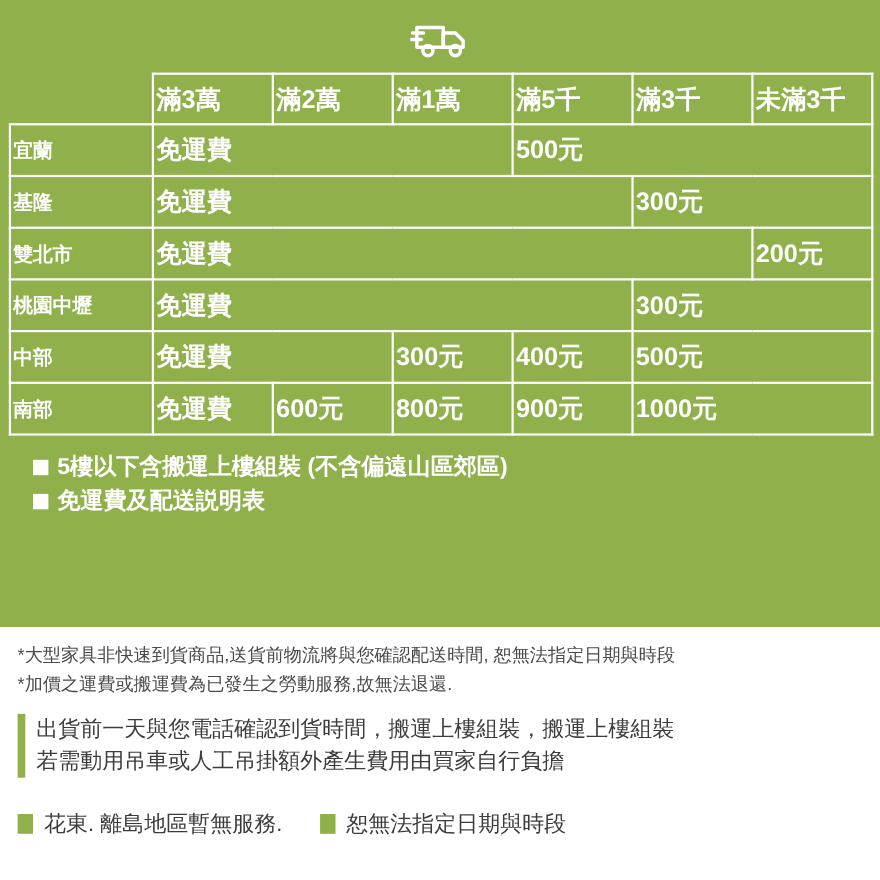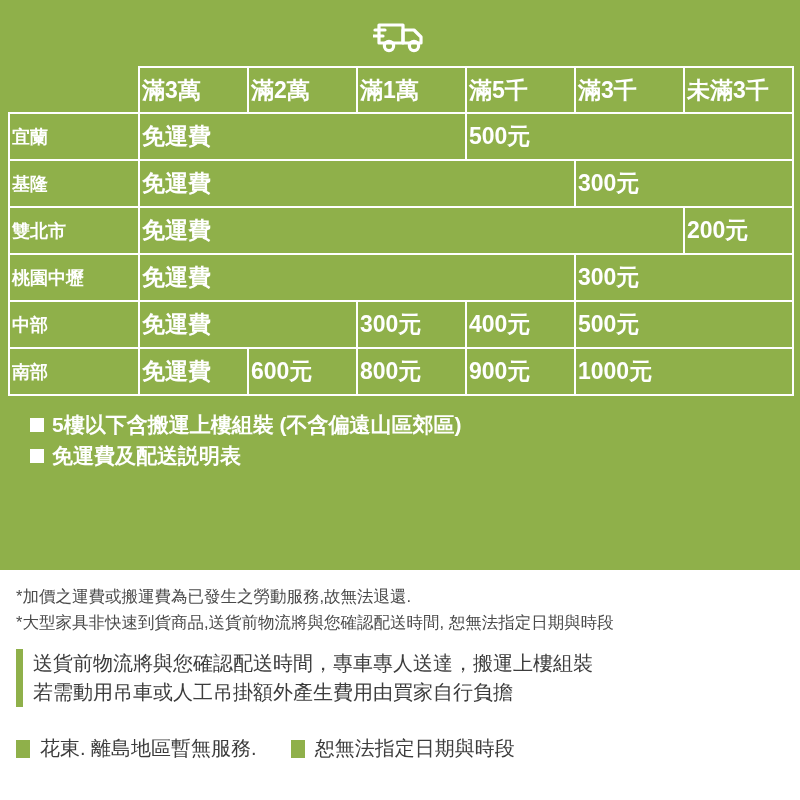--- a/index.html
+++ b/index.html
@@ -242,27 +242,27 @@
       <span class="sq"></span>
       <span class="note-text">5樓以下含搬運上樓組裝 (不含偏遠山區郊區)</span>
     </div>
     <div class="note-line">
       <span class="sq"></span>
       <span class="note-text">免運費及配送説明表</span>
     </div>
   </div>
 
   <div class="lower">
+    <div class="small-note">*大型家具非快速到貨商品,送貨前物流將與您確認配送時間, 恕無法指定日期與時段</div>
     <div class="small-note">*加價之運費或搬運費為已發生之勞動服務,故無法退還.</div>
-    <div class="small-note">*大型家具非快速到貨商品,送貨前物流將與您確認配送時間, 恕無法指定日期與時段</div>
 
     <div class="emph-block">
       <span class="vbar"></span>
       <div class="emph-lines">
-        <div>送貨前物流將與您確認配送時間，專車專人送達，搬運上樓組裝</div>
+        <div>出貨前一天與您電話確認到貨時間，搬運上樓組裝，搬運上樓組裝</div>
         <div>若需動用吊車或人工吊掛額外產生費用由買家自行負擔</div>
       </div>
     </div>
 
     <div class="bottom-row">
       <span class="sq-green"></span>
       <span class="bottom-text">花東. 離島地區暫無服務.</span>
       <span class="spacer-gap"></span>
       <span class="sq-green"></span>
       <span class="bottom-text">恕無法指定日期與時段</span>

